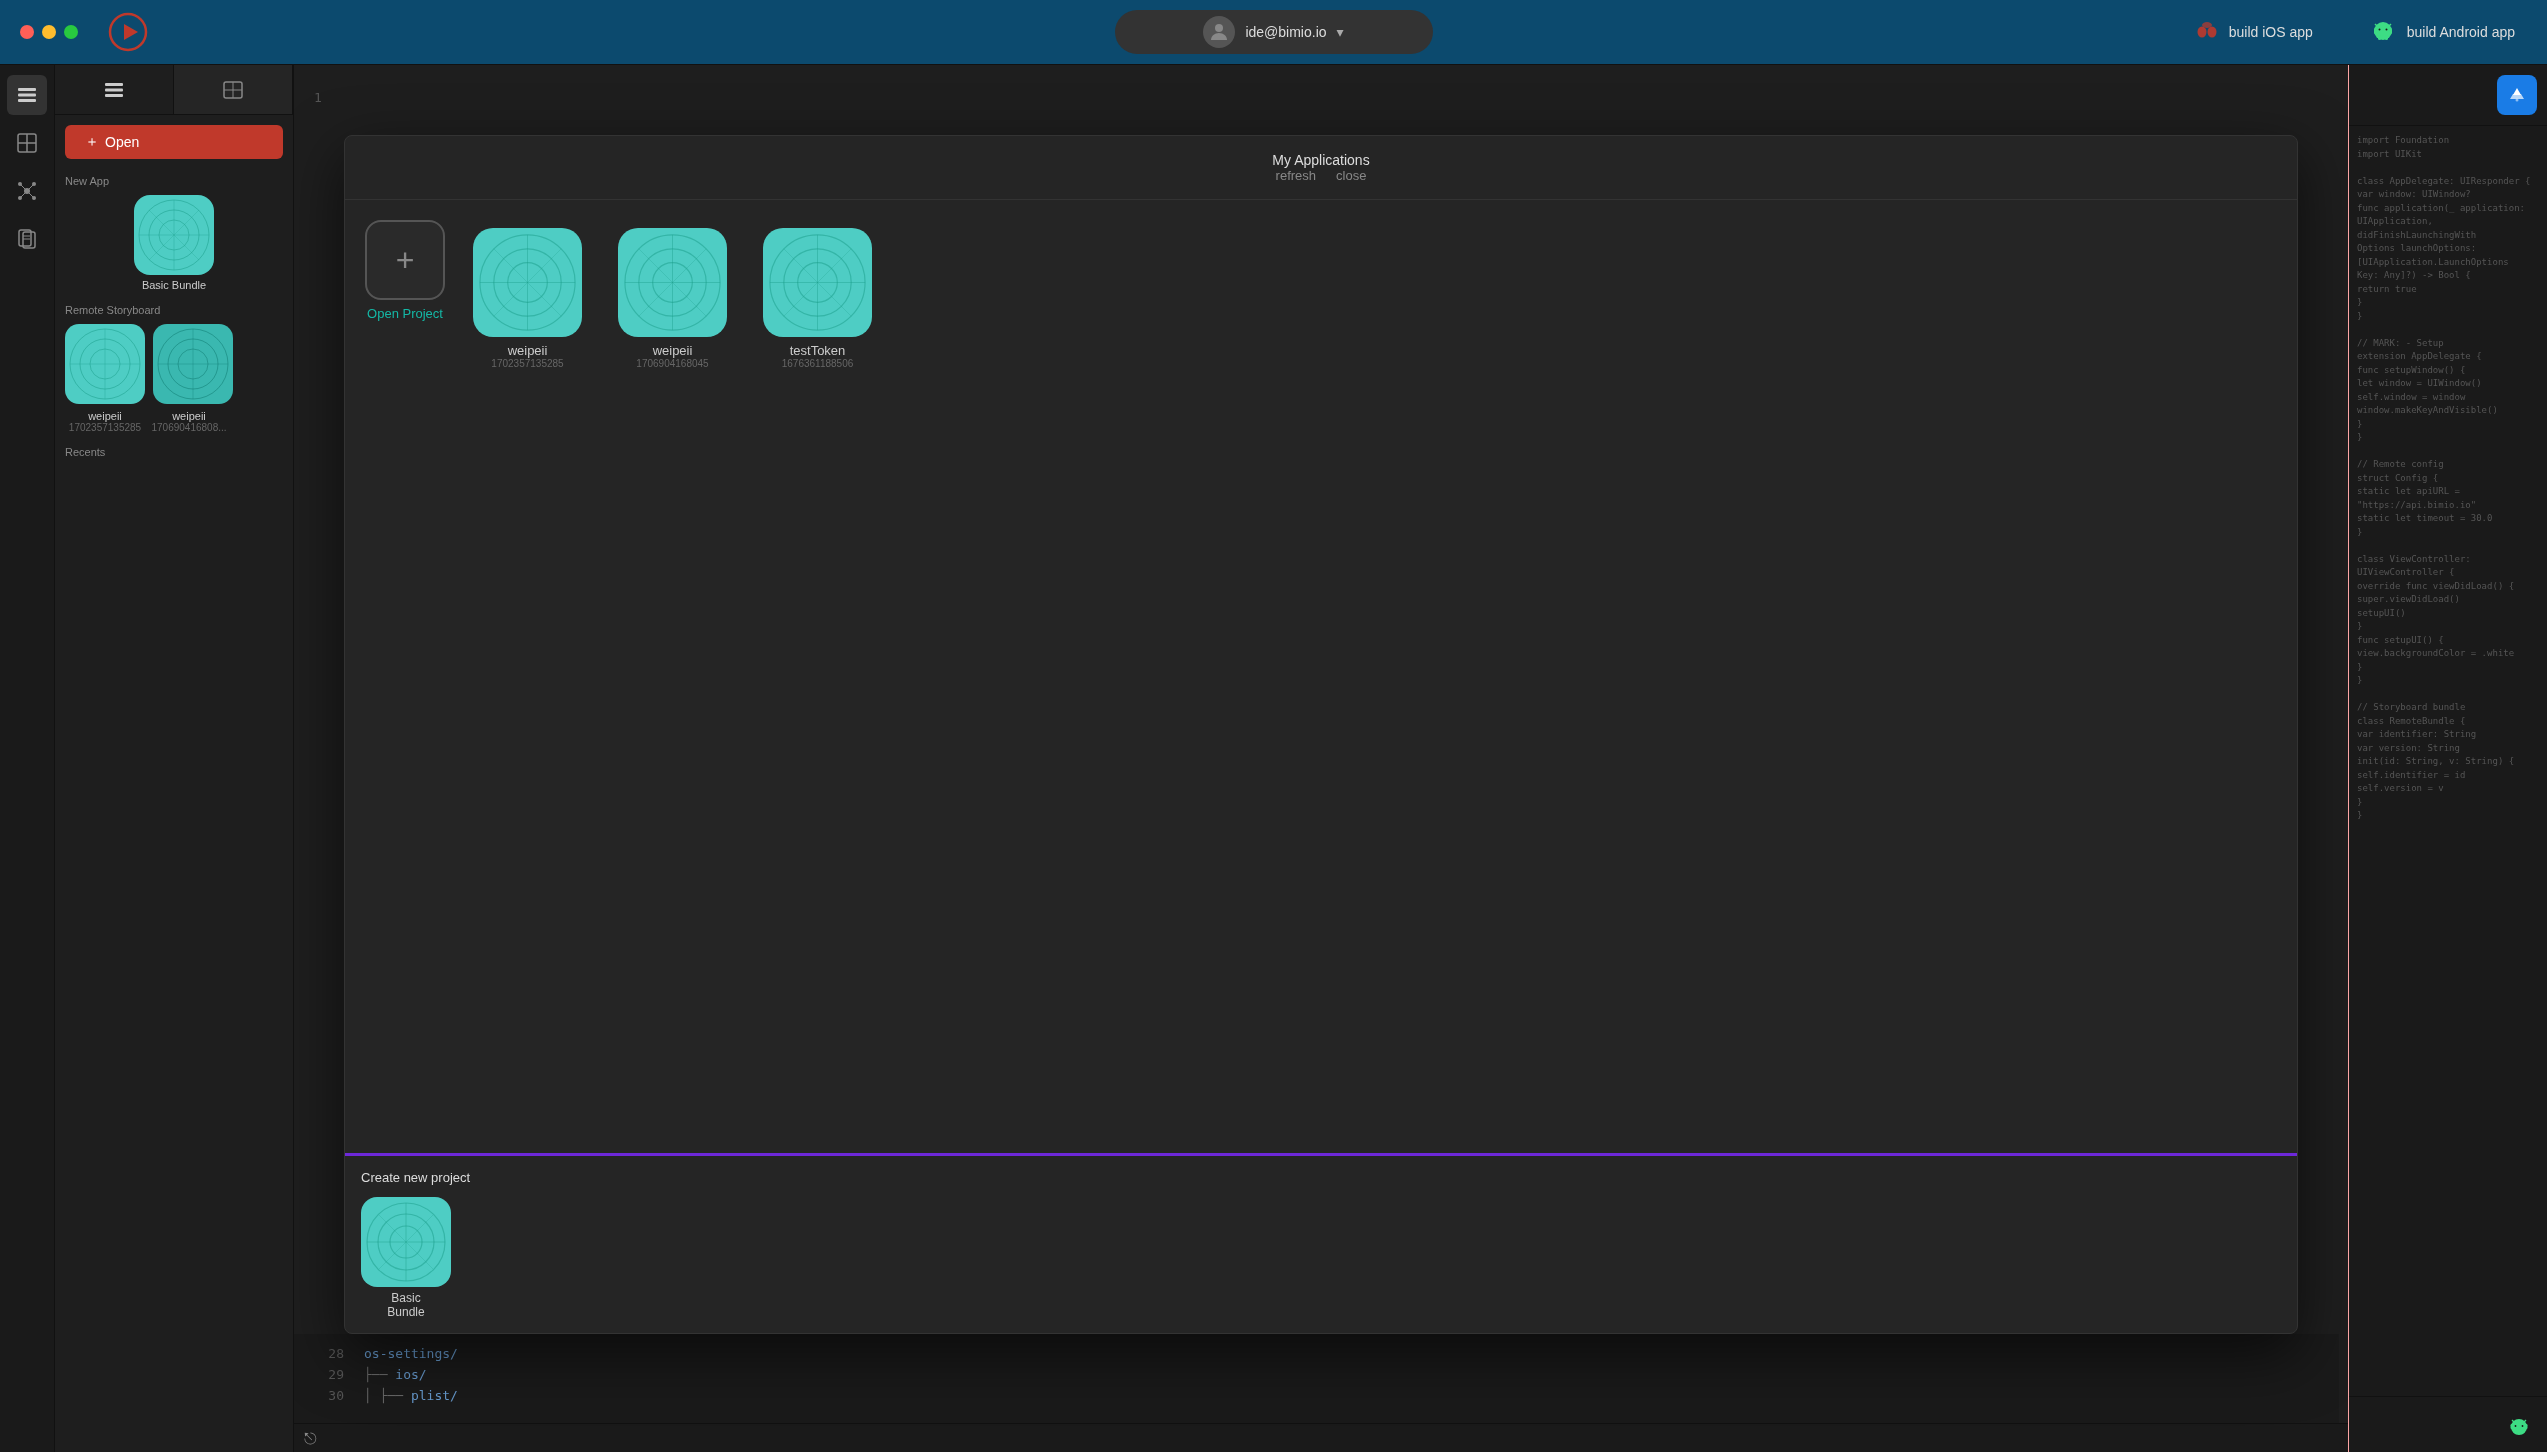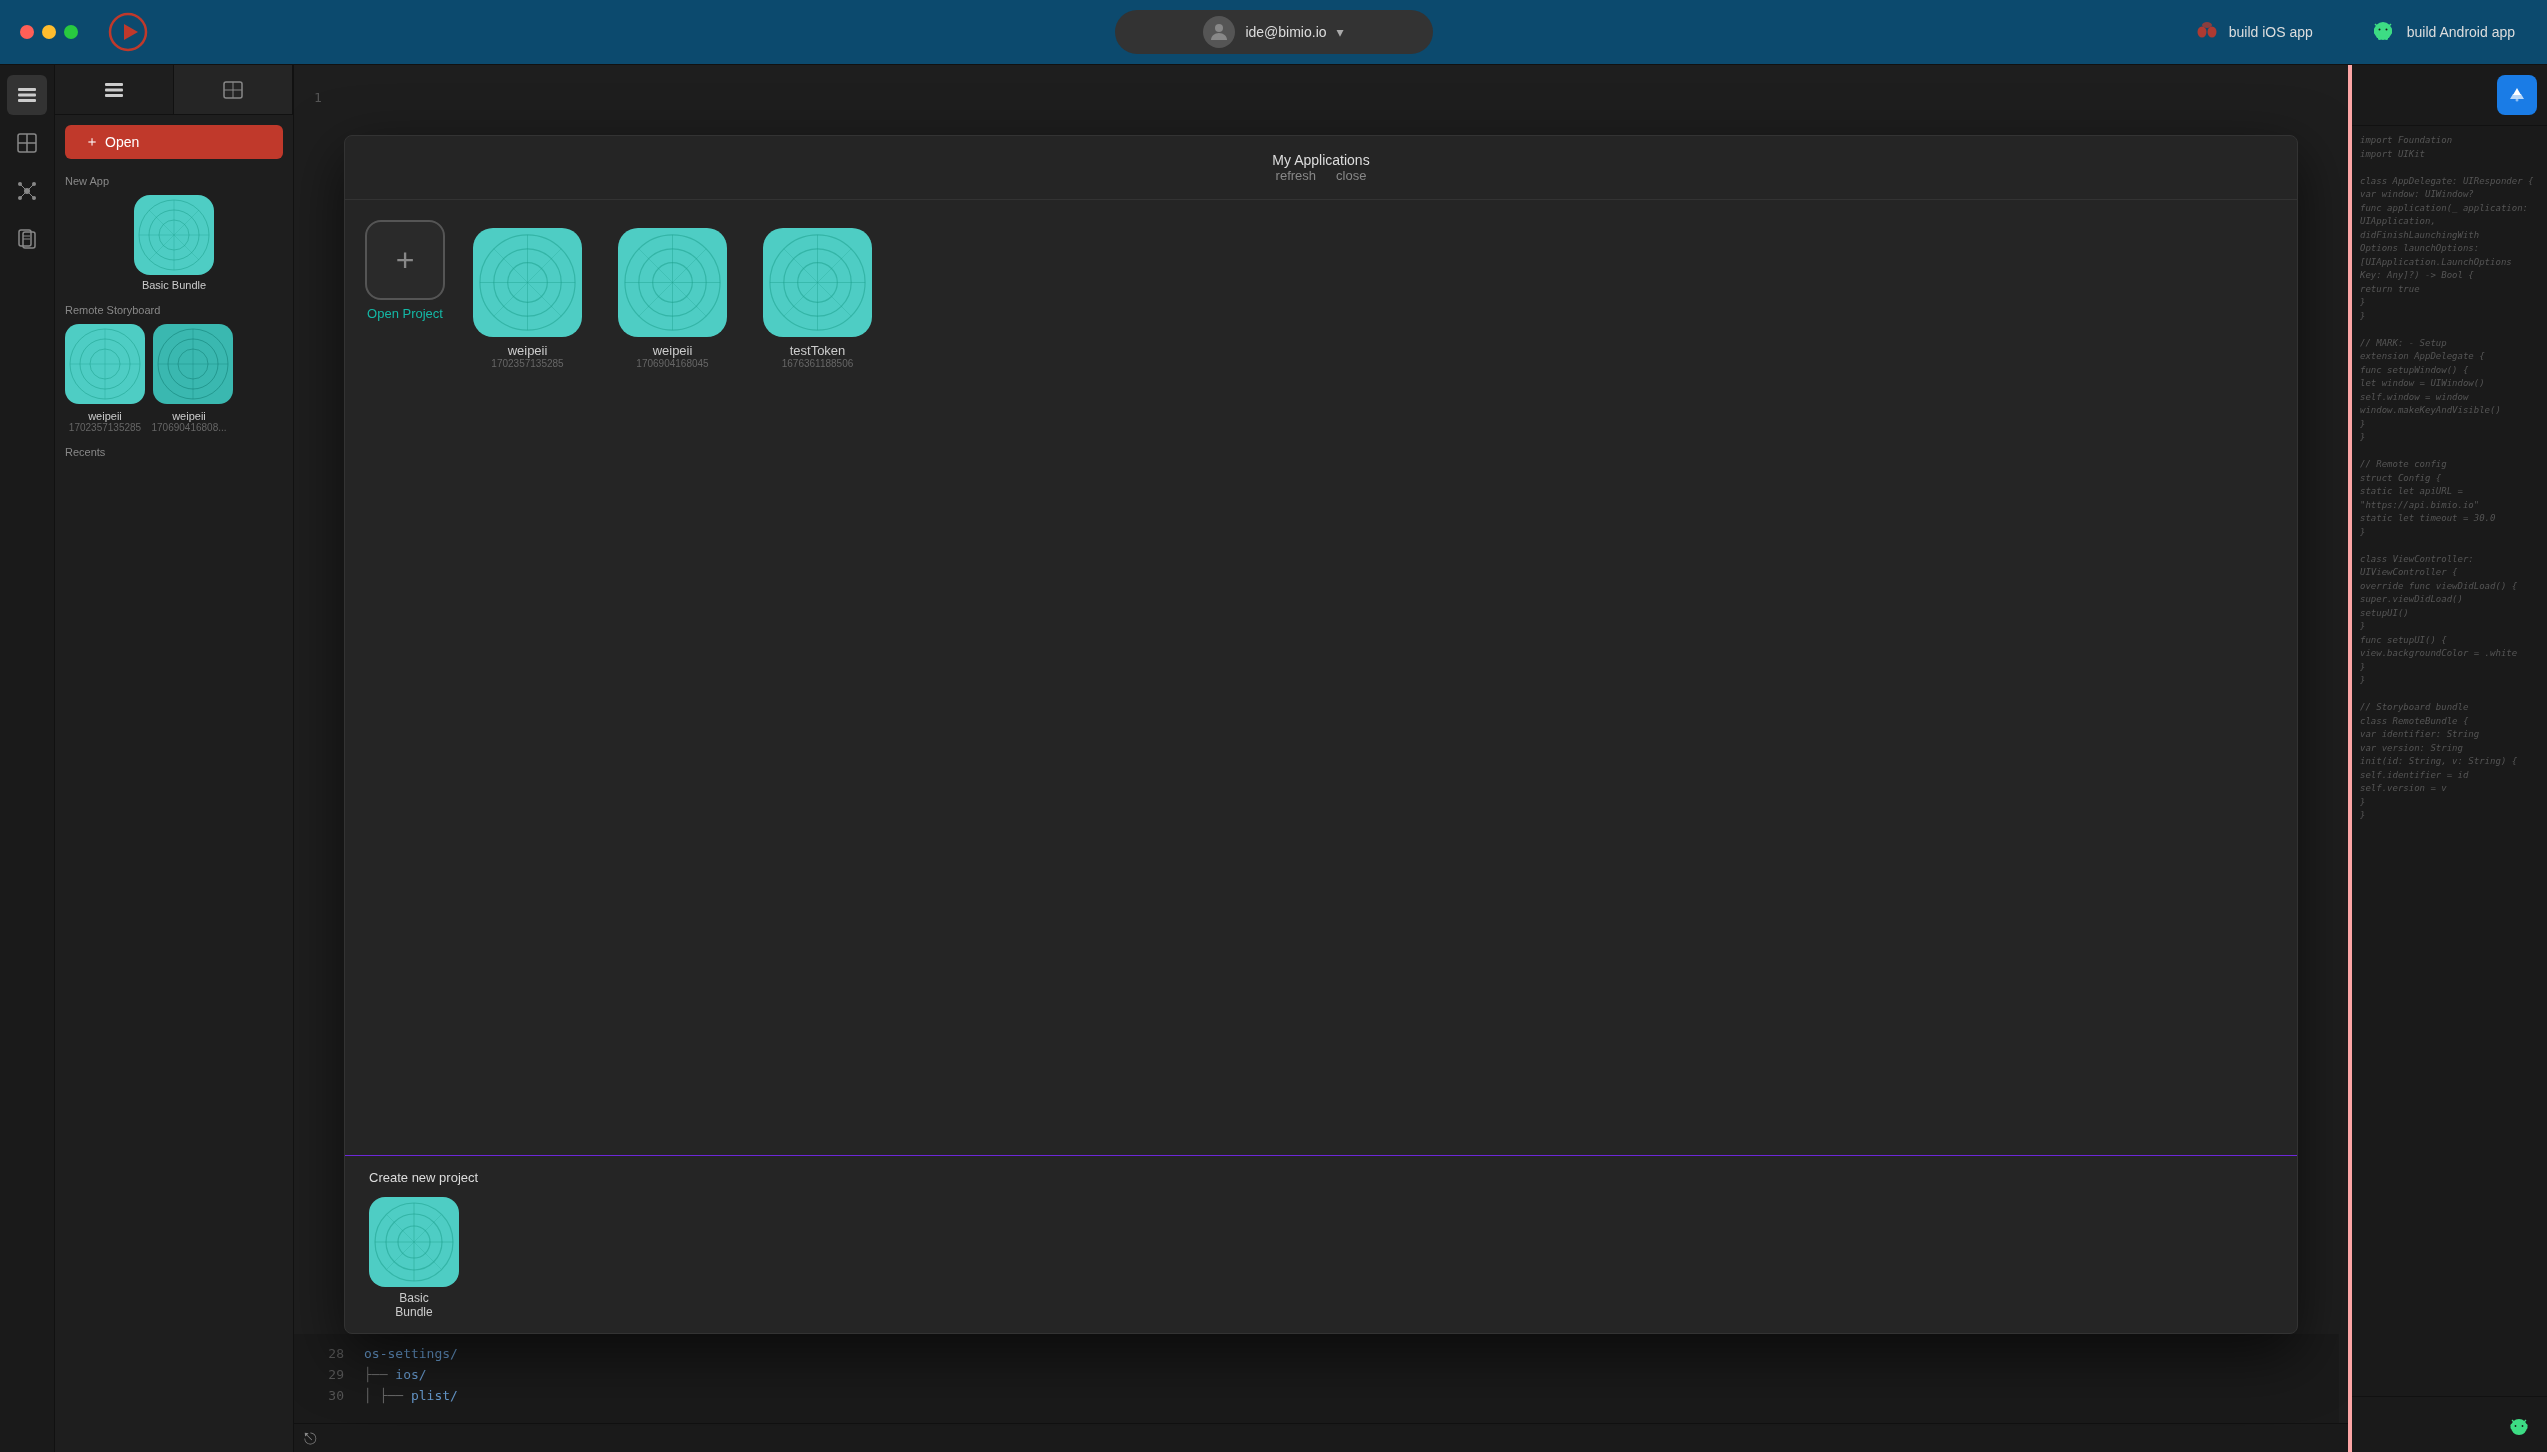--- a/index.html
+++ b/index.html
@@ -311,22 +311,22 @@
       cursor: pointer;
     }
     .open-project-label {
       color: #14b8a6;
       font-size: 13px;
       margin-top: 6px;
       text-align: right;
     }
 
     .modal-footer {
-      border-top: 1px solid #6d28d9;
-      padding: 14px 24px;
+      border-top: 3px solid #6d28d9;
+      padding: 14px 16px;
       flex-shrink: 0;
     }
     .modal-footer-title { color: #ddd; font-size: 13px; margin-bottom: 12px; }
 
     .create-project-grid {
       display: flex;
       gap: 16px;
     }
     .create-thumb {
       width: 90px; height: 90px;
@@ -369,26 +369,25 @@
       flex-shrink: 0;
     }
     .code-line-content { color: #888; }
     .code-path { color: #6699cc; }
     .code-pipe { color: #666; }
 
     
     .right-panel {
       width: 199px;
       background: #1a1a1a;
-      border-left: 4px solid #fca5a5;
+      border-left: 1px solid #fca5a5;
       flex-shrink: 0;
       display: flex;
       flex-direction: column;
       overflow: hidden;
-      font-style: italic;
     }
     .right-panel-top {
       padding: 10px;
       border-bottom: 1px solid #111;
       display: flex;
       justify-content: flex-end;
     }
     .app-store-icon {
       width: 40px; height: 40px;
       background: #1a7ce6;

